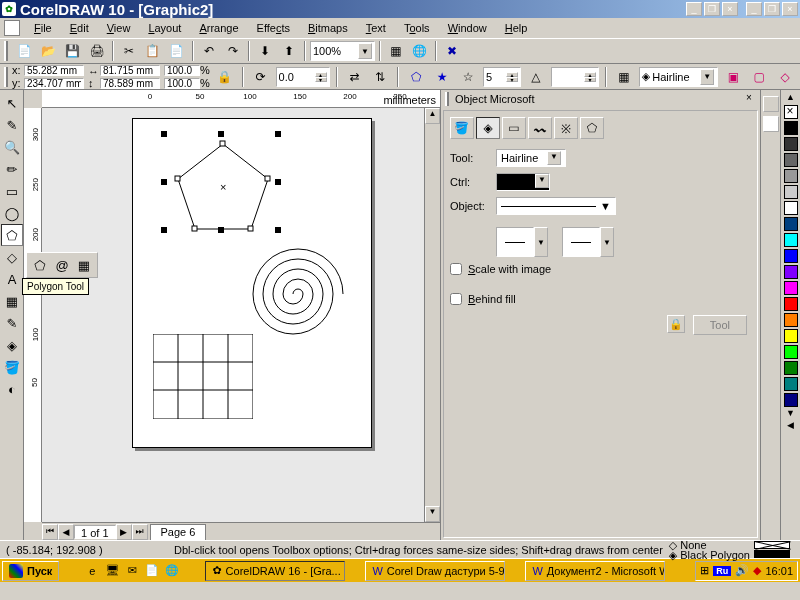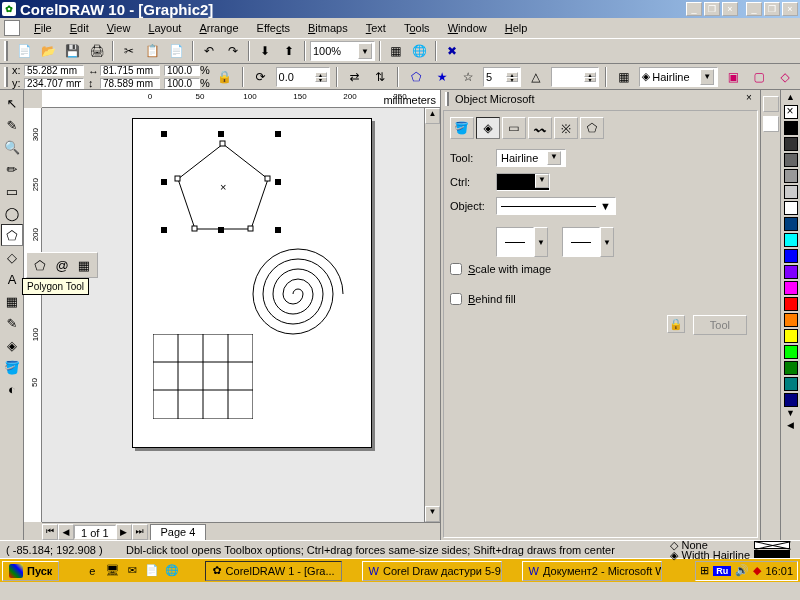--- a/index.html
+++ b/index.html
@@ -80,21 +80,21 @@
 .vtab-btn { width: 16px; height: 16px; border: 1px outset #fff; margin: 2px 0; }
 
 .colorbar { width: 20px; background: #d4d0c8; border-left: 1px solid #808080; display: flex; flex-direction: column; align-items: center; padding: 2px 0; }
 .colorbar .arrow { height: 12px; font-size: 9px; }
 .colorbar .swatch { width: 14px; height: 14px; border: 1px solid #000; margin: 1px 0; cursor: pointer; }
 .colorbar .noswatch { width: 14px; height: 14px; border: 1px solid #000; margin: 1px 0; background: #fff; position: relative; }
 .colorbar .noswatch::after { content: "×"; position: absolute; top: -2px; left: 2px; font-size: 12px; }
 
 .hintbar { height: 18px; background: #d4d0c8; border-top: 1px solid #fff; display: flex; align-items: center; padding: 0 6px; font-size: 10px; }
 .hintbar .coords { width: 120px; }
-.hintbar .hint { flex: 1; }
+.hintbar .hint { flex: 1; margin-left: 48px; }
 .hintbar .fillinfo { display: flex; flex-direction: column; font-size: 9px; line-height: 10px; margin-left: auto; }
 .hintbar .swatch-indicator { width: 40px; display: flex; flex-direction: column; gap: 1px; margin-left: 4px; }
 .hintbar .sw { width: 36px; height: 8px; border: 1px solid #000; background: #fff; position: relative; }
 .hintbar .sw.none::after { content: ""; position: absolute; left: 0; top: 3px; width: 36px; height: 1px; background: #000; transform: rotate(12deg); }
 .hintbar .sw.none::before { content: ""; position: absolute; left: 0; top: 3px; width: 36px; height: 1px; background: #000; transform: rotate(-12deg); }
 
 .taskbar { height: 24px; background: #eab308; border-top: 1px solid #fff; display: flex; align-items: center; padding: 0 2px; gap: 20px; }
 .start { height: 20px; padding: 0 6px; border: 1px outset #fff; display: flex; align-items: center; gap: 4px; font-weight: bold; }
 .start .logo { width: 14px; height: 14px; background: linear-gradient(45deg, red, green, blue, yellow); border-radius: 2px; }
 .ql { display: flex; gap: 2px; padding: 0 4px; }
@@ -322,21 +322,21 @@
         </svg>
       </div>
     </div>
     <div class="scroll-h">
       <div class="page-nav">
         <div class="pbtn">⏮</div>
         <div class="pbtn">◀</div>
         <div class="ptext">1 of 1</div>
         <div class="pbtn">▶</div>
         <div class="pbtn">⏭</div>
-        <div class="page-tab">Page 4</div>
+        <div class="page-tab">Page 6</div>
       </div>
     </div>
     <div style="position:absolute;right:0;top:18px;bottom:18px;width:16px;background:#d4d0c8;border-left:1px solid #808080">
       <div style="height:16px;border:1px outset #fff;text-align:center;font-size:8px">▲</div>
       <div style="position:absolute;bottom:0;width:100%;height:16px;border:1px outset #fff;text-align:center;font-size:8px">▼</div>
     </div>
   </div>
 
   <div class="docker-area">
     <div class="docker-title">
@@ -431,21 +431,21 @@
     <div class="arrow">▼</div>
     <div class="arrow">◀</div>
   </div>
 </div>
 
 <div class="hintbar">
   <div class="coords">( -85.184; 192.908 )</div>
   <div class="hint">Dbl-click tool opens Toolbox options; Ctrl+drag forces same-size sides; Shift+drag draws from center</div>
   <div class="fillinfo">
     <div><span>◇</span> <span>None</span></div>
-    <div><span>◈</span> <span>Width  Hairline</span></div>
+    <div><span>◈</span> <span>Black  Polygon</span></div>
   </div>
   <div class="swatch-indicator">
     <div class="sw none"></div>
     <div class="sw" style="background:#000"></div>
   </div>
 </div>
 
 <div class="taskbar">
   <div class="start">
     <div class="logo"></div>
@@ -453,21 +453,21 @@
   </div>
   <div class="ql">
     <div class="q">e</div>
     <div class="q">🖥</div>
     <div class="q">✉</div>
     <div class="q">📄</div>
     <div class="q">🌐</div>
   </div>
   <div class="taskbtn">
       <span>✿</span>
-      <span>CorelDRAW 1 - [Gra...</span>
+      <span>CorelDRAW 16 - [Gra...</span>
     </div>
   <div class="taskbtn inactive">
       <span style="color:#00c">W</span>
       <span>Corel Draw дастури 5-9 - ...</span>
     </div>
   <div class="taskbtn inactive">
       <span style="color:#00c">W</span>
       <span>Документ2 - Microsoft W...</span>
     </div>
   <div class="tray">

